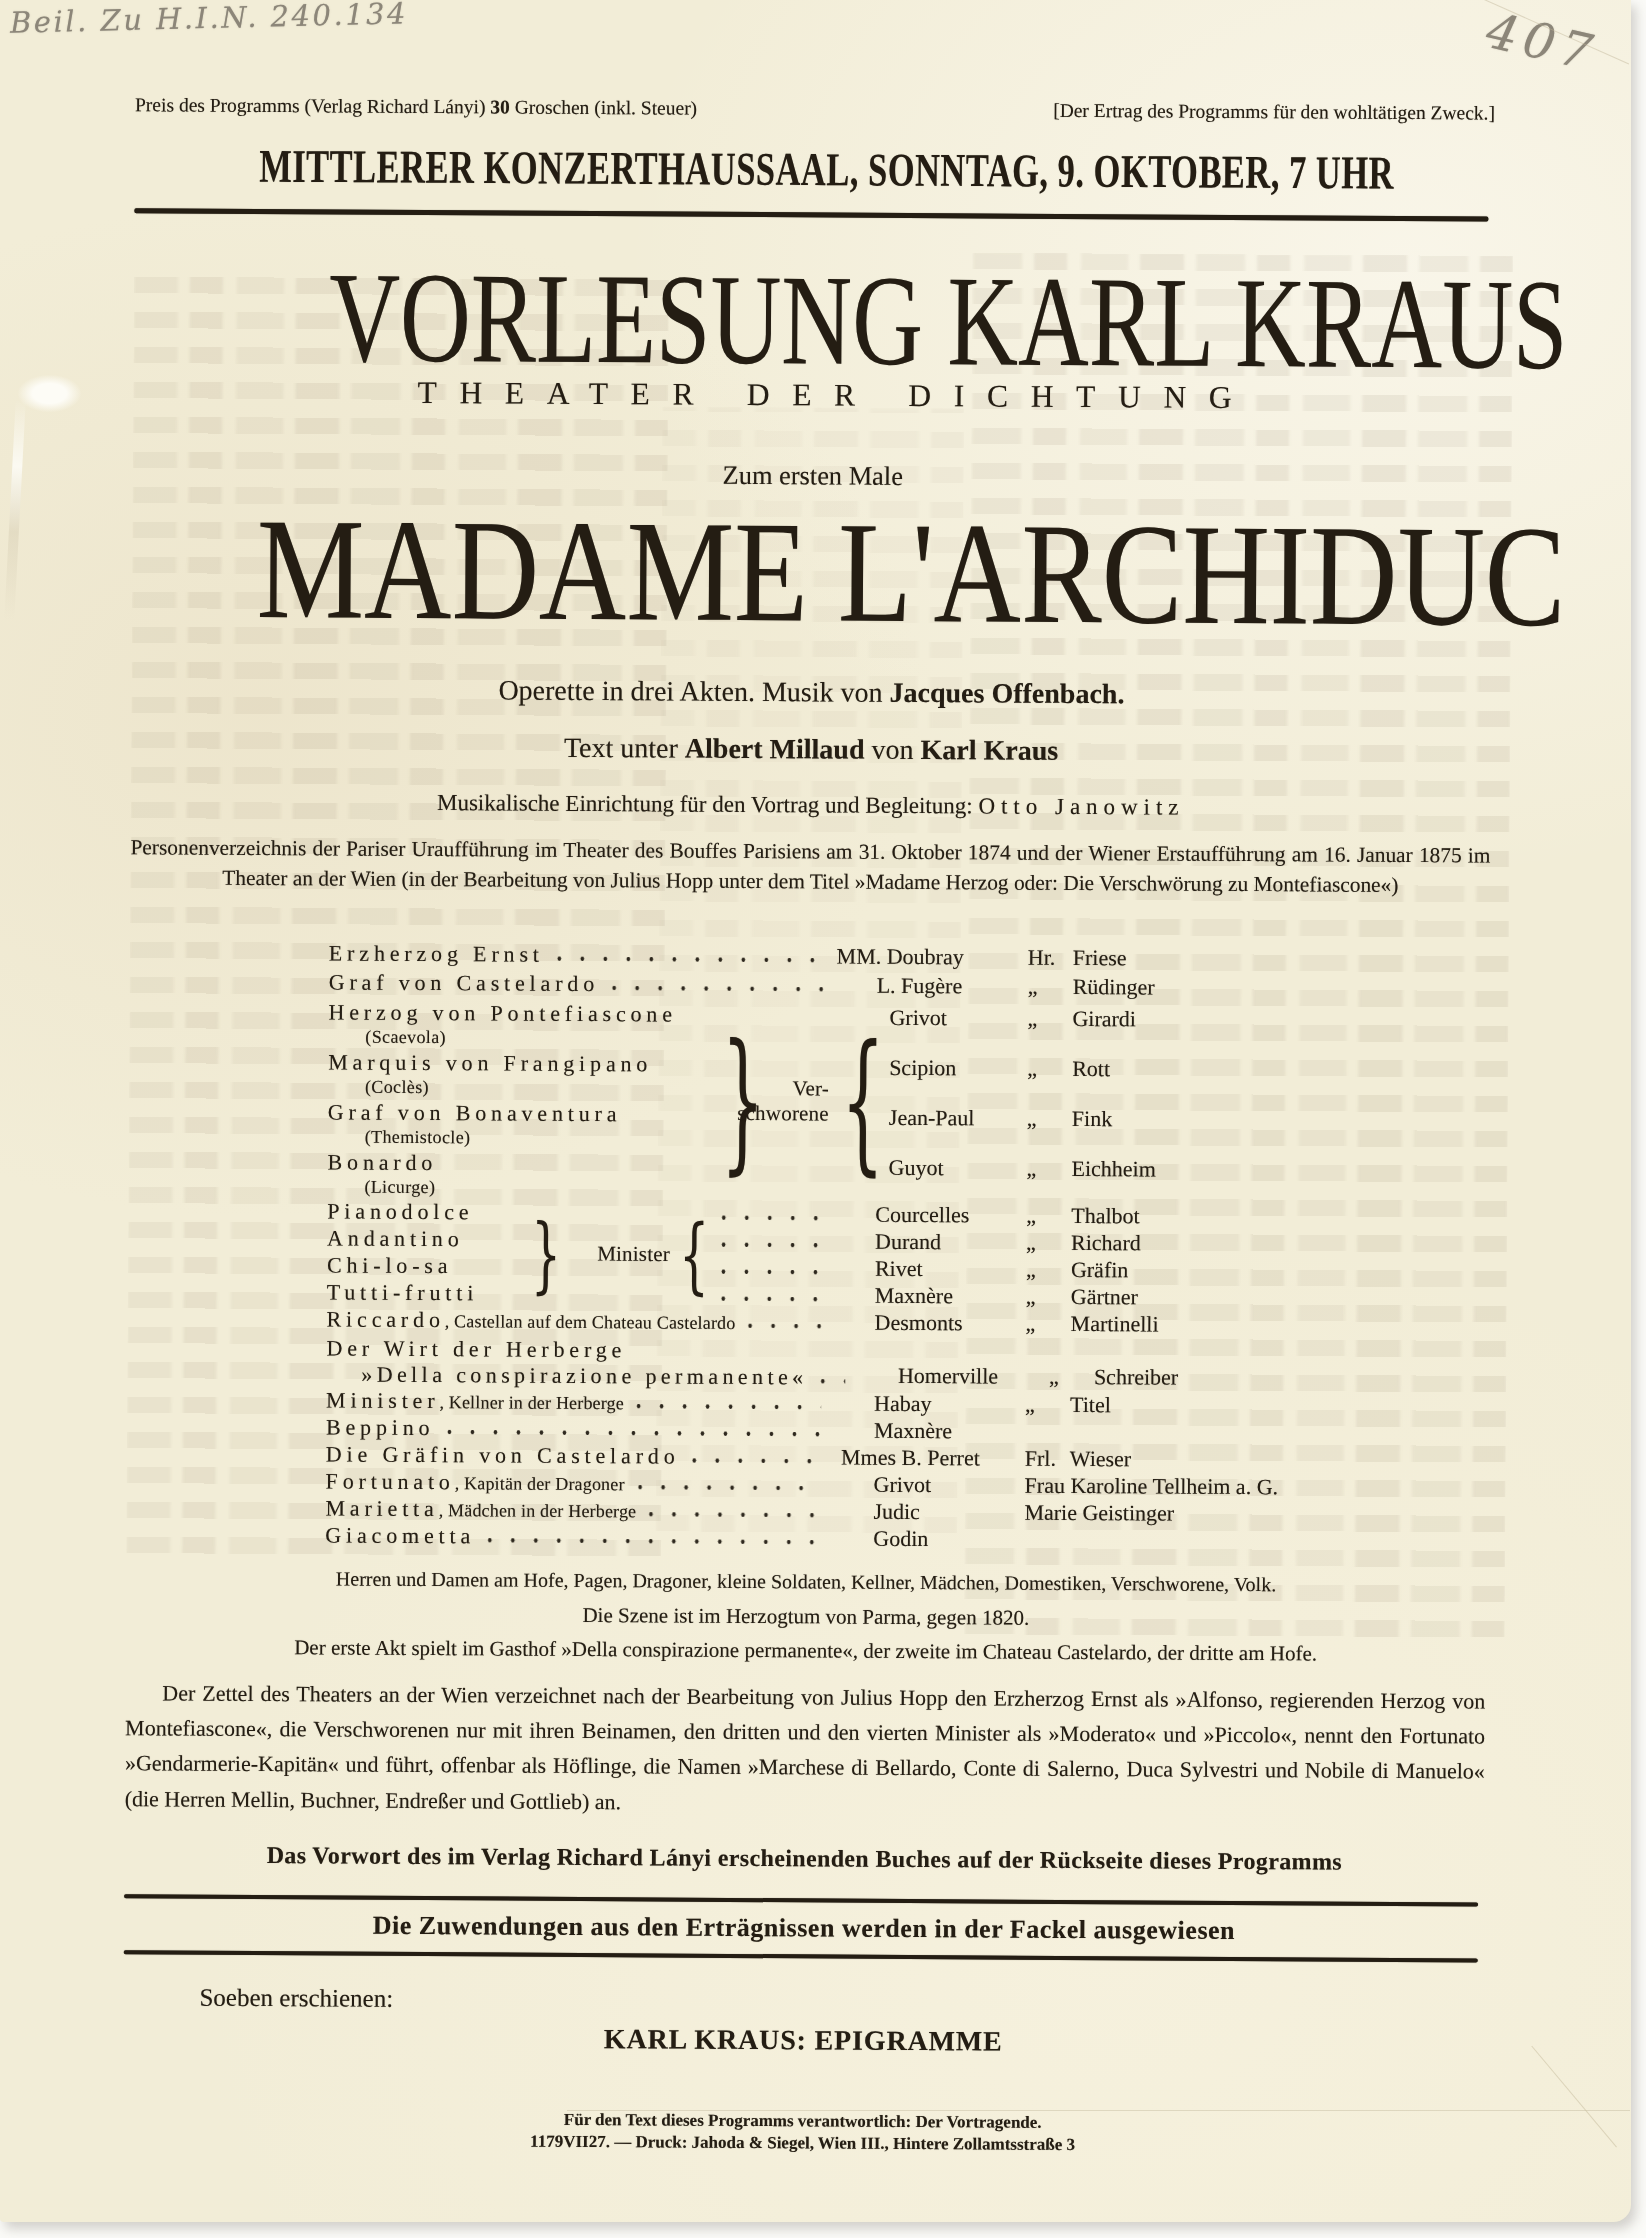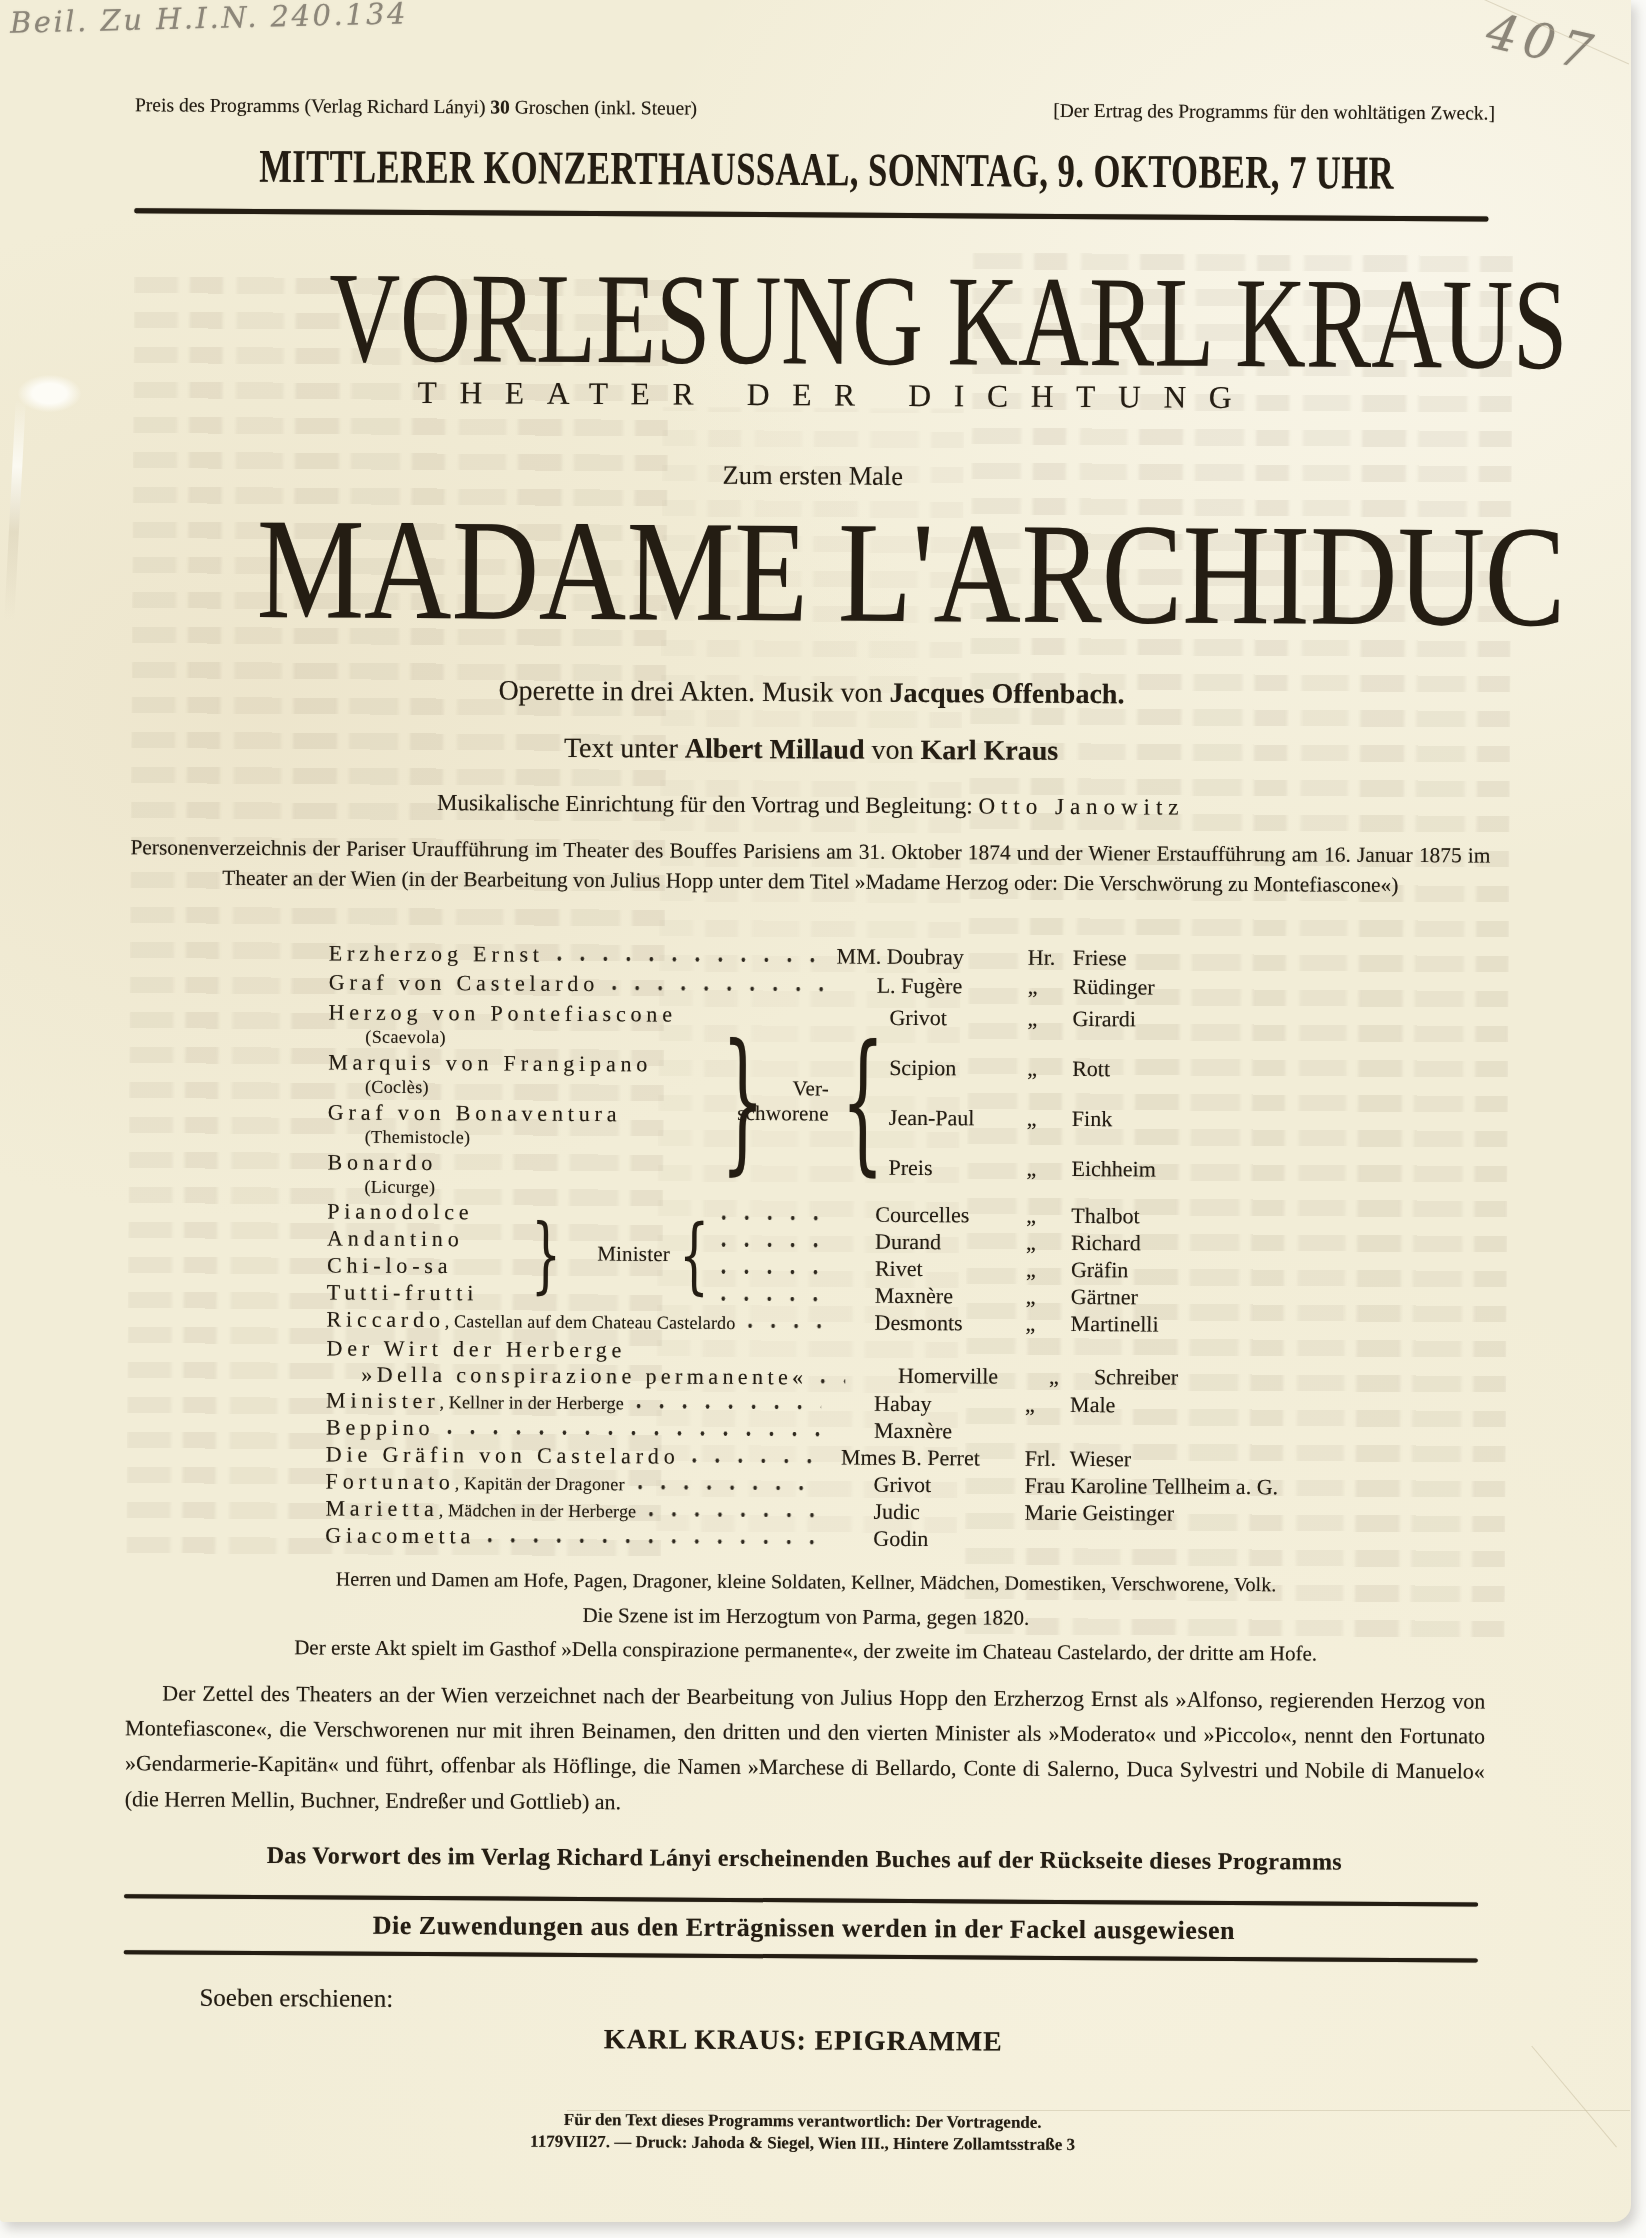--- a/index.html
+++ b/index.html
@@ -201,21 +201,21 @@
               <div class="subrole">(Themistocle)</div>
             </div>
             <div class="paris">Jean-Paul</div>
             <div class="vienna"><span class="vpre">„</span><span class="vname">Fink</span></div>
           </div>
           <div class="crow">
             <div class="c1block">
               <div class="kname"><span class="role">Bonardo</span></div>
               <div class="subrole">(Licurge)</div>
             </div>
-            <div class="paris">Preis</div>
+            <div class="paris">Guyot</div>
             <div class="vienna"><span class="vpre">„</span><span class="vname">Eichheim</span></div>
           </div>
         </div>
         <div class="cgroup g-min">
           <span class="brace close">}</span>
           <div class="blabel">
             <div>Minister</div>
           </div>
           <span class="brace open">{</span>
           <div class="crow">
@@ -276,21 +276,21 @@
             <div class="paris">Homerville</div>
             <div class="vienna"><span class="vpre">„</span><span class="vname">Schreiber</span></div>
           </div>
           <div class="crow">
             <div class="c1">
               <span class="role">Minister</span>
               <span class="note">, Kellner in der Herberge</span>
               <span class="leader"></span>
             </div>
             <div class="paris">Habay</div>
-            <div class="vienna"><span class="vpre">„</span><span class="vname">Male</span></div>
+            <div class="vienna"><span class="vpre">„</span><span class="vname">Titel</span></div>
           </div>
           <div class="crow">
             <div class="c1">
               <span class="role">Beppino</span>
               <span class="leader"></span>
             </div>
             <div class="paris">Maxnère</div>
             <div class="vienna"></div>
           </div>
           <div class="crow">

